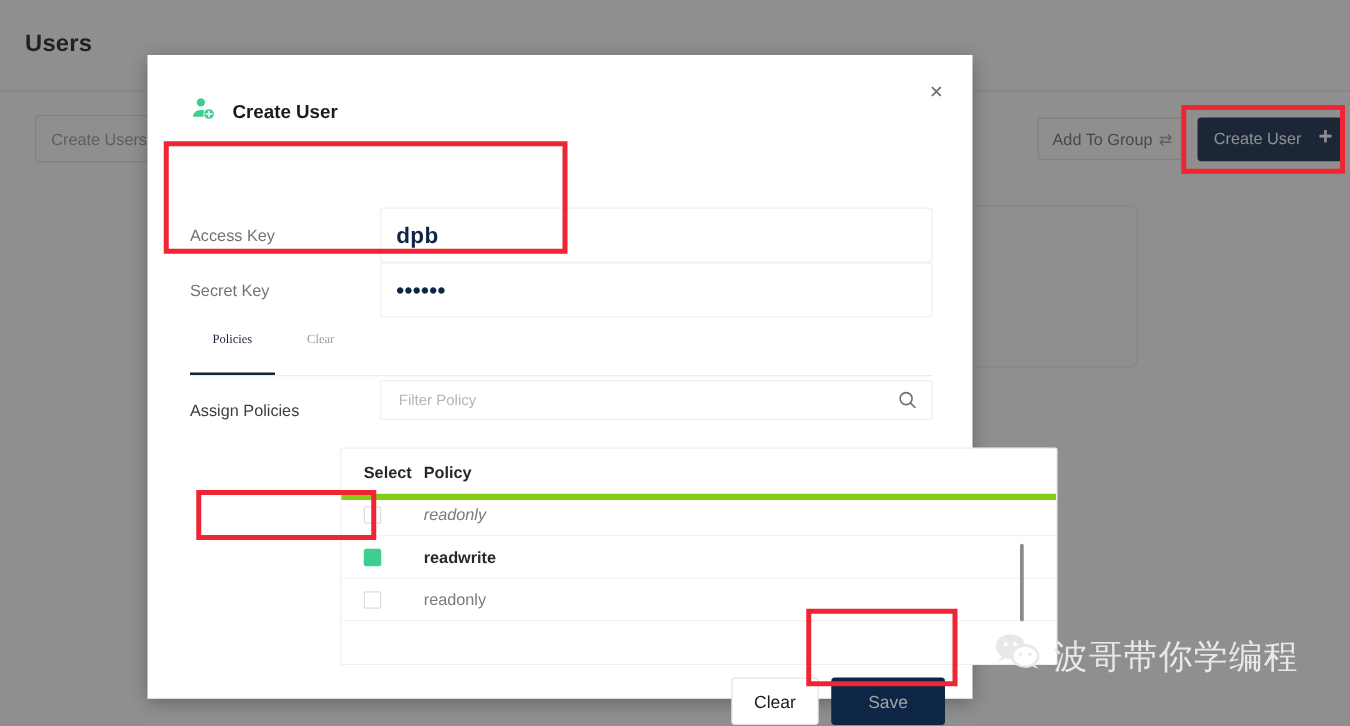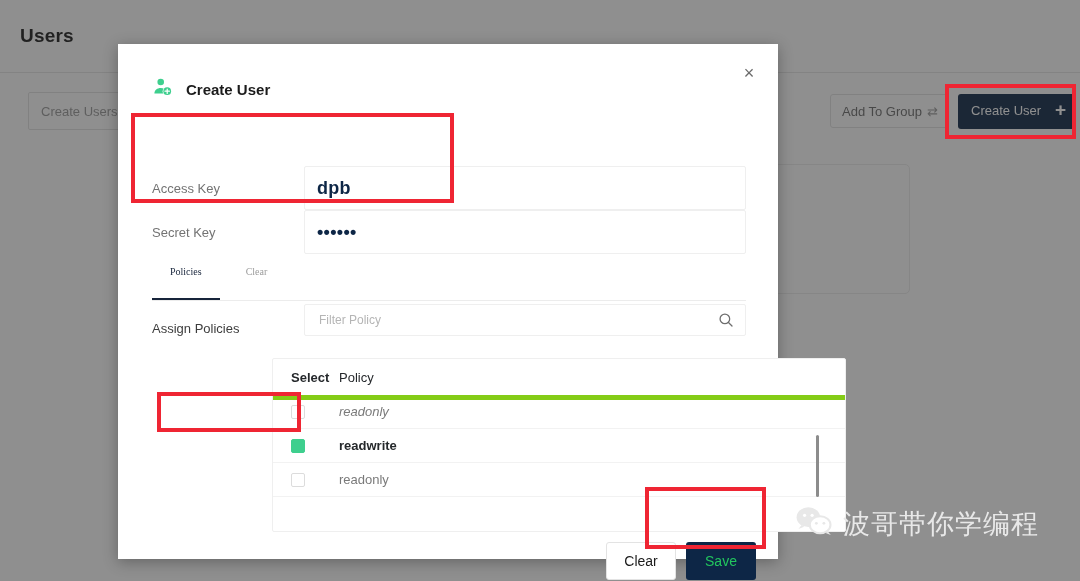--- a/index.html
+++ b/index.html
@@ -296,21 +296,21 @@
   #policy-head {
     position: absolute;
     left: 0; top: 0;
     width: 100%;
     height: 36px;
     display: flex;
     align-items: center;
     border-bottom: 5px solid #84cc16;
   }
   .col-select { width: 66px; padding-left: 18px; font-size: 13px; font-weight: 700; color: #25282b; box-sizing: border-box; }
-  .col-policy { font-size: 13px; font-weight: 400; color: #25282b; }
+  .col-policy { font-size: 13px; font-weight: 700; color: #25282b; }
 
   .policy-row {
     position: absolute;
     left: 0;
     width: 100%;
     height: 34px;
     display: flex;
     align-items: center;
     border-bottom: 1px solid #f2f2f2;
     box-sizing: border-box;
@@ -361,27 +361,27 @@
     height: 38px;
     border: 1px solid #e3e3e3;
     border-radius: 3px;
     background: #fff;
     font-size: 14px;
     color: #1b1b1b;
     font-family: "Liberation Sans", sans-serif;
     cursor: pointer;
   }
   #btn-save {
-    width: 70px;
+    width: 91px;
     height: 38px;
     border: none;
     border-radius: 3px;
     background: #0d2646;
     font-size: 14px;
-    color: #22c55e;
+    color: #a3a3a3;
     font-family: "Liberation Sans", sans-serif;
     cursor: pointer;
   }
 
   
   .annot {
     position: absolute;
     border: 4px solid #ef2533;
     box-sizing: border-box;
     pointer-events: none;

